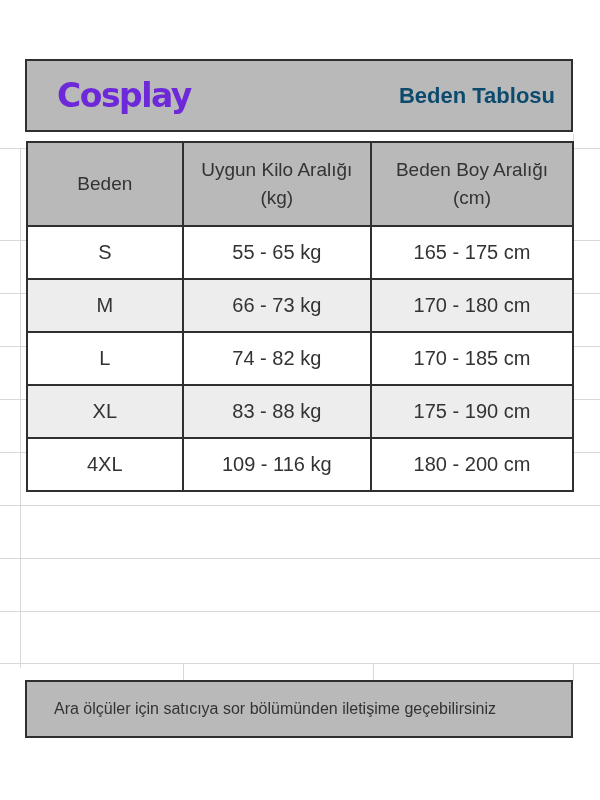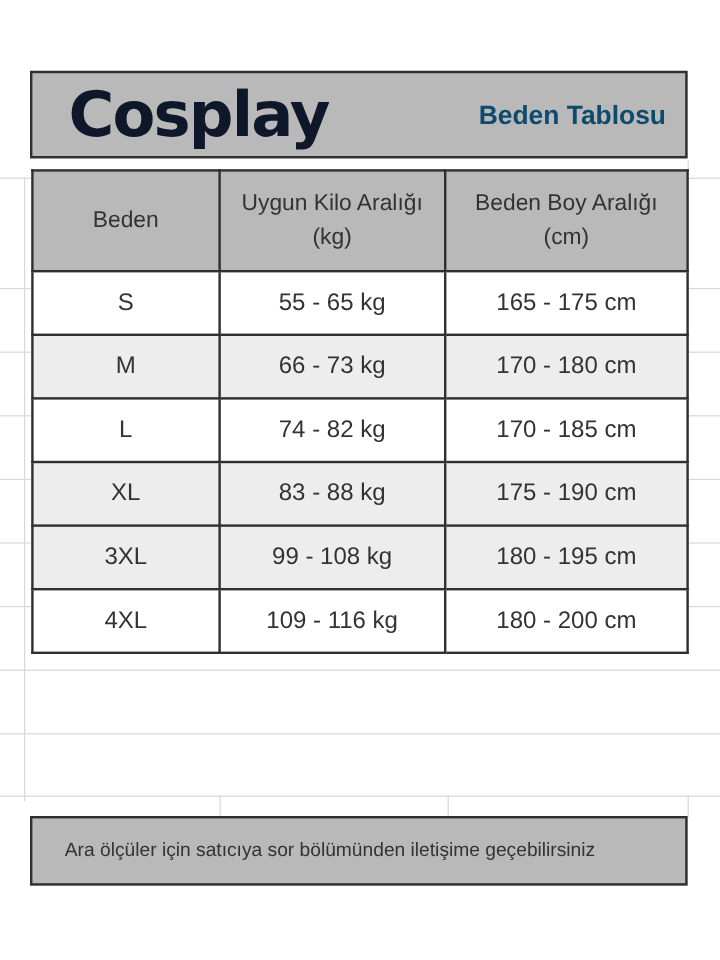--- a/index.html
+++ b/index.html
@@ -32,23 +32,23 @@
     top: 59px;
     height: 73px;
     display: flex;
     align-items: center;
     justify-content: space-between;
     padding: 0 16px 0 30px;
   }
   .brand-logo {
     font-family: "DejaVu Sans", sans-serif;
     font-weight: bold;
-    font-size: 52px;
+    font-size: 33px;
     letter-spacing: -1.5px;
-    color: #0f172a;
+    color: #6d28d9;
     line-height: 1;
   }
   .page-title {
     font-size: 22px;
     font-weight: bold;
     color: #0c4a6e;
   }
   .footer-bar {
     top: 680px;
     height: 58px;
@@ -156,25 +156,20 @@
       <tr>
         <td>L</td>
         <td>74 - 82 kg</td>
         <td>170 - 185 cm</td>
       </tr>
       <tr class="alt">
         <td>XL</td>
         <td>83 - 88 kg</td>
         <td>175 - 190 cm</td>
       </tr>
-      <tr class="alt">
-        <td>3XL</td>
-        <td>99 - 108 kg</td>
-        <td>180 - 195 cm</td>
-      </tr>
       <tr>
         <td>4XL</td>
         <td>109 - 116 kg</td>
         <td>180 - 200 cm</td>
       </tr>
     </tbody>
   </table>
 
   <div class="bar footer-bar">
     <div class="footer-note">Ara ölçüler için satıcıya sor bölümünden iletişime geçebilirsiniz</div>

